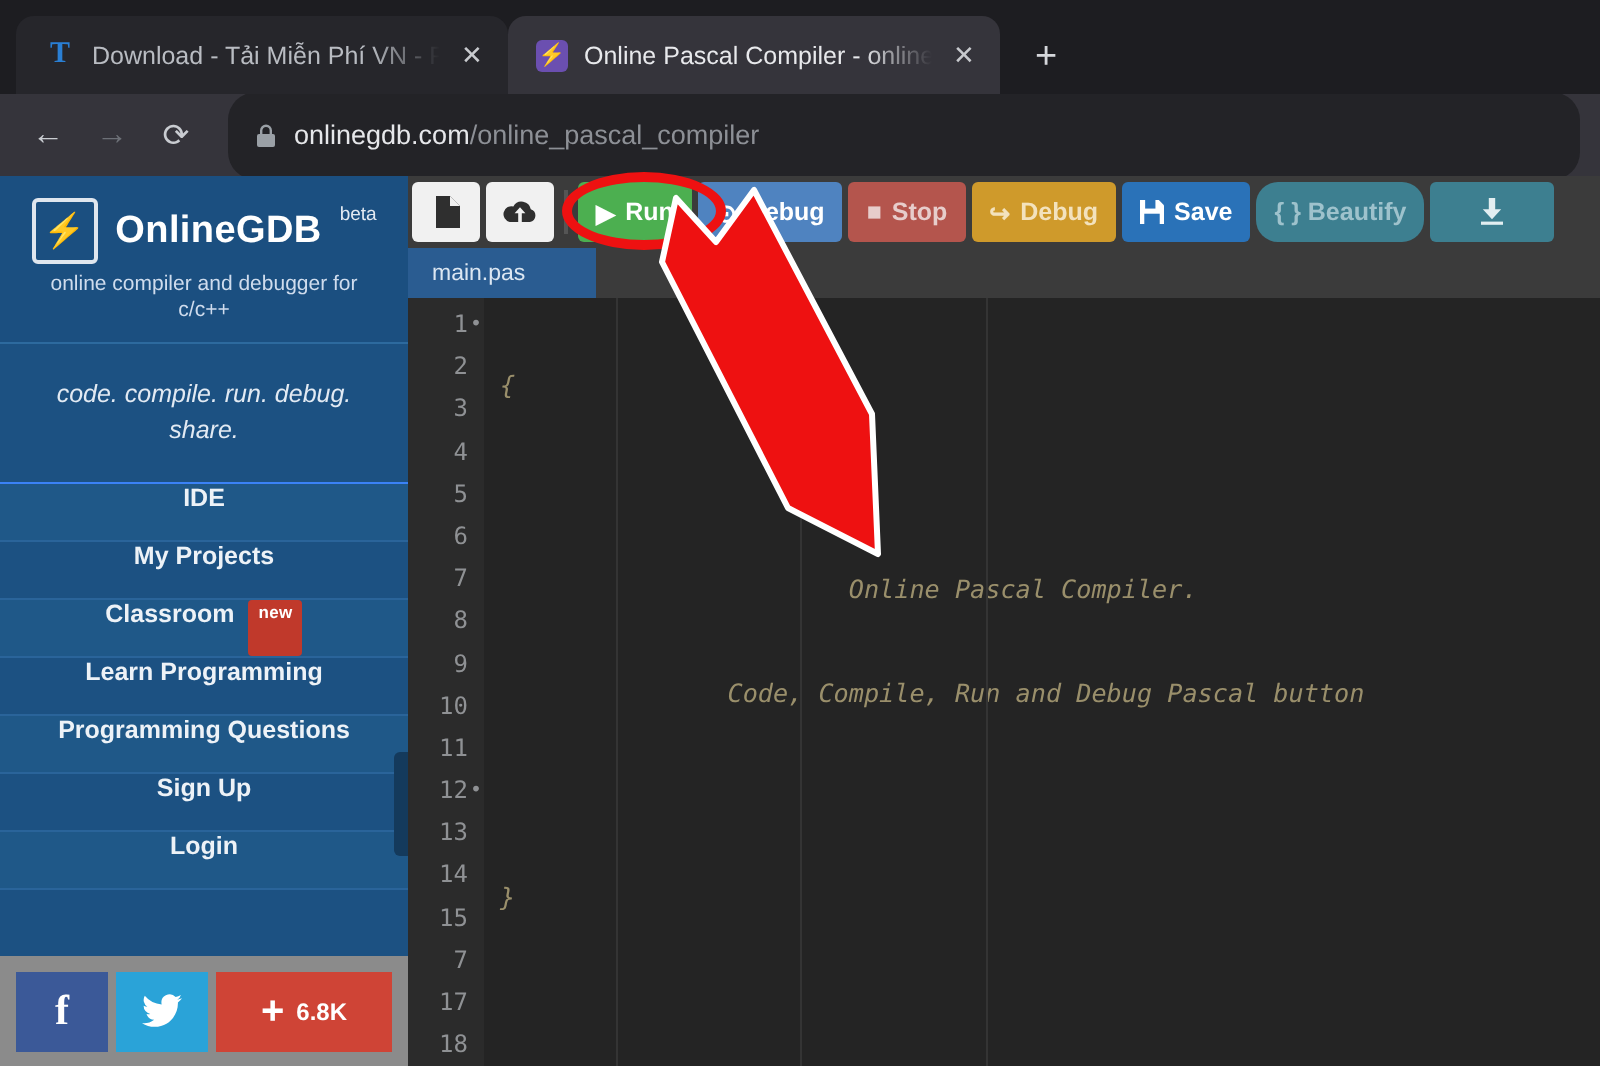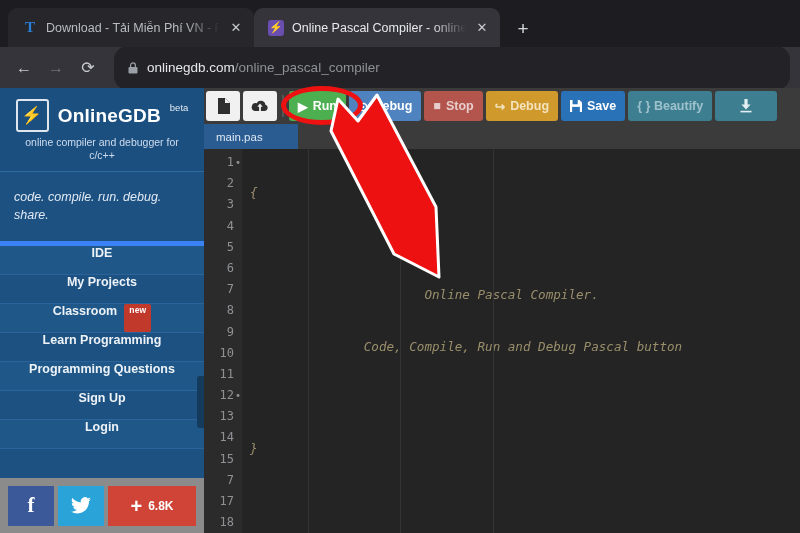--- a/index.html
+++ b/index.html
@@ -139,26 +139,27 @@
   .brand-sub {
     margin-top: 4px;
     text-align: center;
     font-size: 10.5px;
     color: #cfdced;
     line-height: 1.25;
     padding: 0 8px;
   }
   .tagline {
     background: #1c5182;
+    text-align: center;
     font-style: italic;
     font-size: 12.5px;
     color: #e2eaf3;
     padding: 16px 14px 16px;
     line-height: 1.45;
-    border-bottom: 5px solid #3b82f6;
+    border-bottom: 1px solid #3b82f6;
   }
   .navlist { display: flex; flex-direction: column; flex: 1 1 auto; }
   .navitem {
     height: 29px;
     display: flex; justify-content: center; gap: 7px;
     color: #edf2f7;
     font-size: 12.5px;
     font-weight: bold;
     border-bottom: 1px solid #2a6characters;
     border-bottom: 1px solid #2a649a;
@@ -230,21 +231,21 @@
     padding: 0 9px;
     border-radius: 3px;
     white-space: nowrap;
   }
   .tb-icon { width: 34px; background: #f1f1f1; color: #2f2f2f; font-size: 14px; padding: 0; }
   .tb-run { background: #4caf50; }
   .tb-debug { background: #4f83c0; }
   .tb-stop { background: #b4554d; color: #e7cdcb; }
   .tb-share { background: #cf9a2b; color: #f3e2bd; }
   .tb-save { background: #2a72b8; }
-  .tb-beautify { background: #3d7f90; color: #9ec2cc; }
+  .tb-beautify { background: #3d7f90; color: #9ec2cc; border-radius: 11px; }
   .tb-download { background: #3d7f90; color: #e2eef1; width: 62px; padding: 0; font-size: 13px; }
   .tb-sep { width: 2px; background: #555; margin: 4px 2px; }
 
   .filetabs {
     height: 25px;
     flex: 0 0 25px;
     background: #3b3b3b;
     display: flex;
     align-items: stretch;
   }

